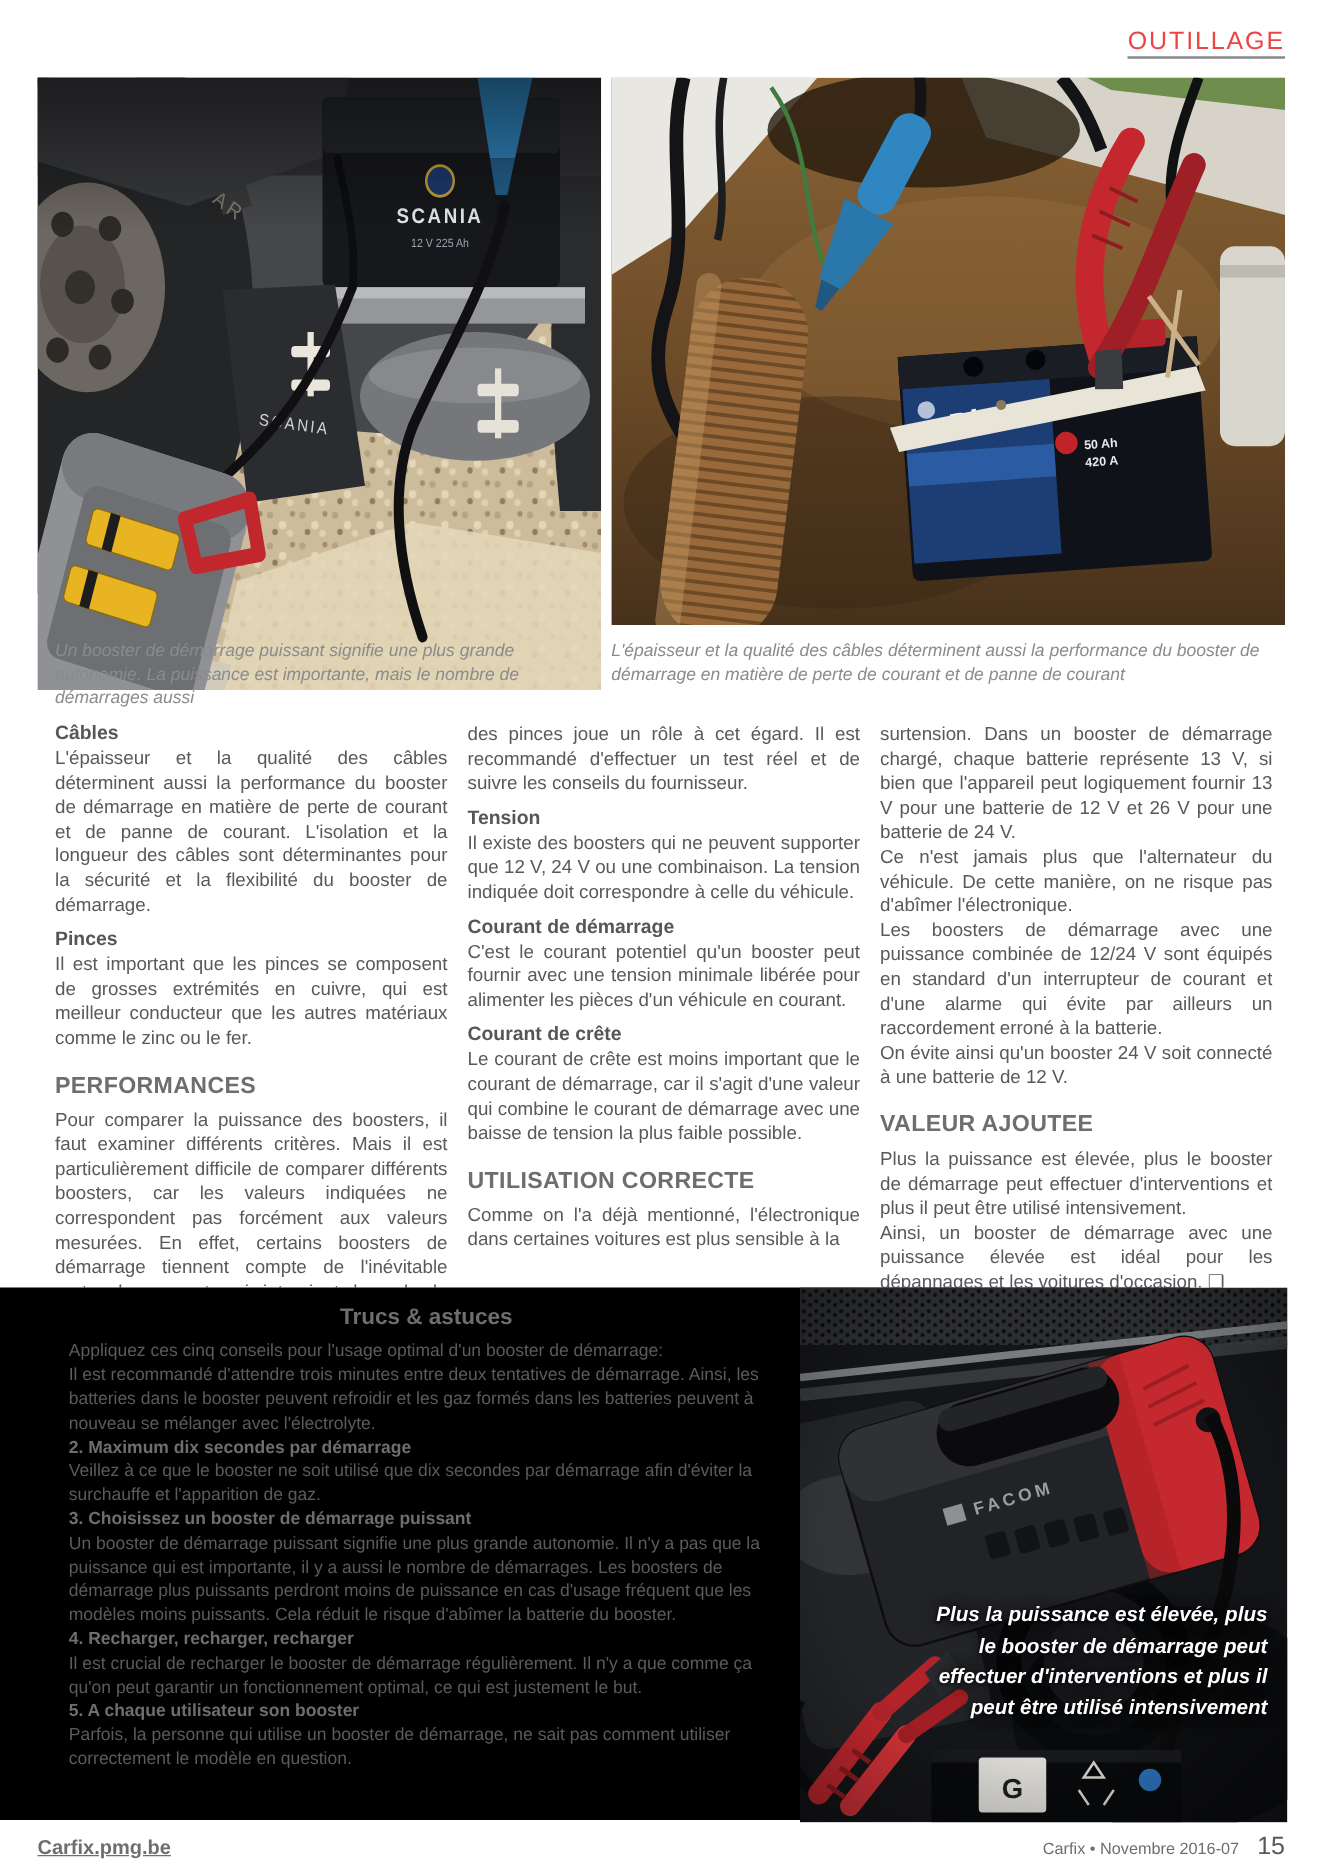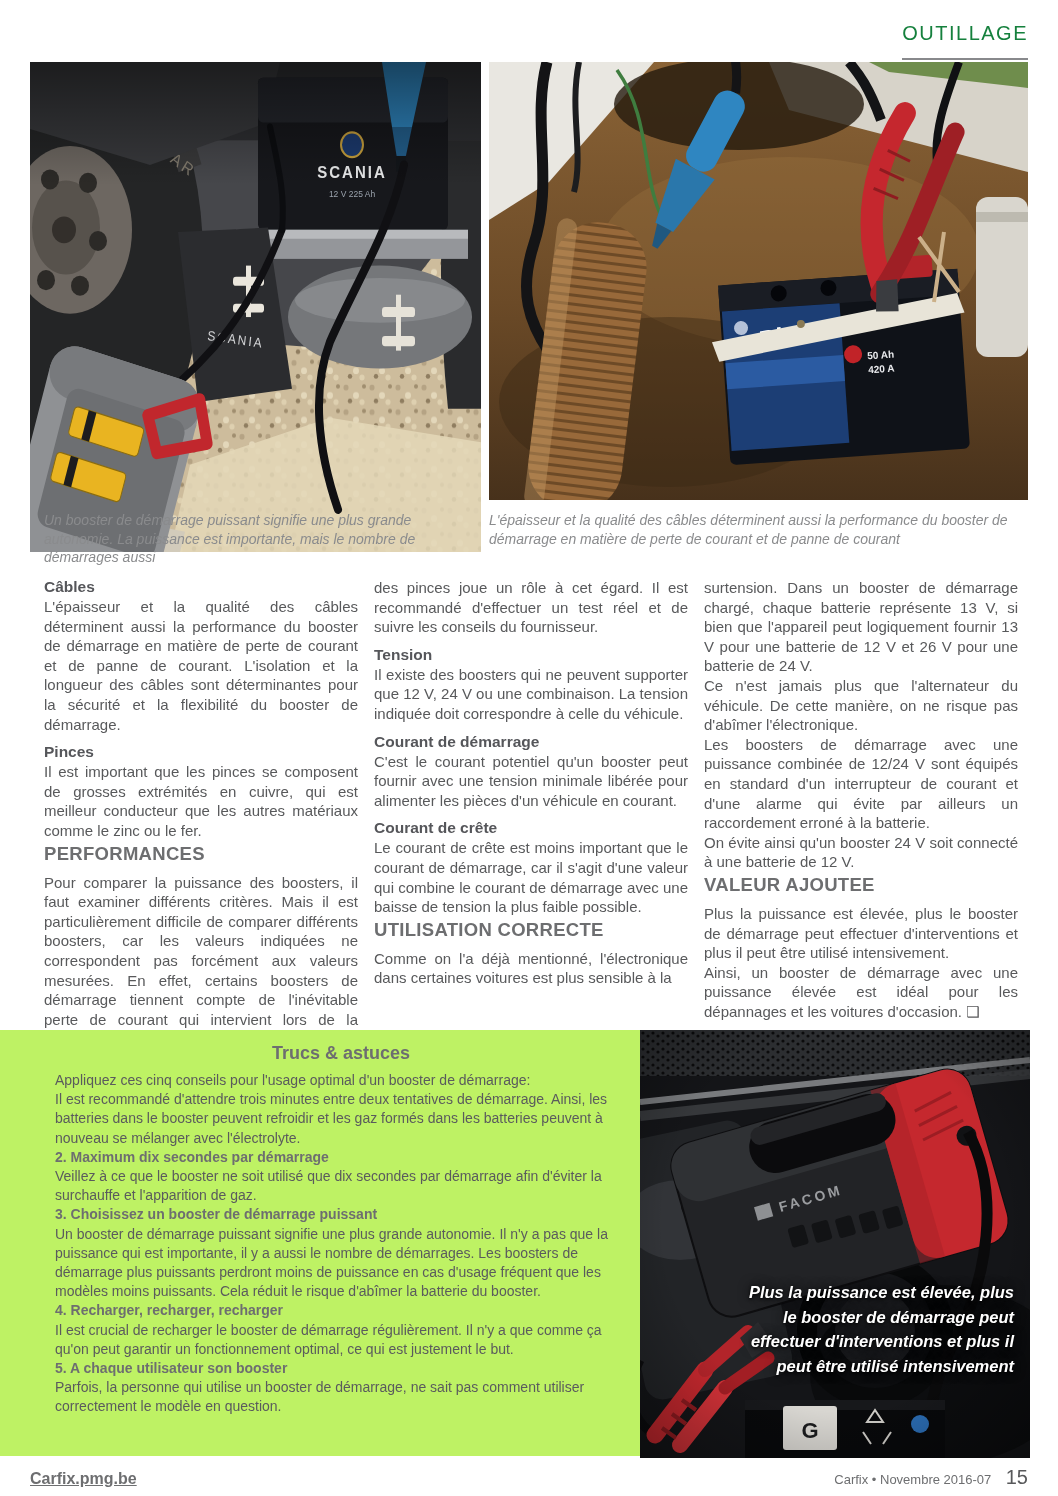--- a/index.html
+++ b/index.html
@@ -1,38 +1,38 @@
 <!DOCTYPE html>
 <html><head>
 <meta charset="utf-8">
 <style>
   html,body{margin:0;padding:0;background:#ffffff;}
   .page{position:relative;width:1058px;height:1496px;background:#ffffff;overflow:hidden;
         font-family:"Liberation Sans", sans-serif;color:#58595b;}
   
   .sec-header{position:absolute;top:22px;right:30px;font-size:20px;letter-spacing:1.5px;
-              color:#15803d;border-bottom:2px solid #88898c;padding-bottom:13px;}
+              color:#ef4444;border-bottom:2px solid #88898c;padding-bottom:0;}
   
   .photo{position:absolute;overflow:hidden;}
   .photo svg{display:block;width:100%;height:100%;}
   .photo-left{left:30px;top:62px;width:451px;height:490px;}
   .photo-right{left:489px;top:62px;width:539px;height:438px;}
   .photo-bottom{left:640px;top:1030px;width:390px;height:428px;z-index:3;}
   .caption{position:absolute;top:511px;font-style:italic;color:#8a8b8d;font-size:14px;line-height:18.5px;}
   .caption-left{left:44px;width:424px;}
   .caption-right{left:489px;width:532px;}
   
   .cols{position:absolute;left:44px;top:578px;width:974px;height:452px;display:flex;gap:16px;overflow:hidden;}
   .col{flex:1;min-width:0;}
   .col p{margin:0;font-size:15px;line-height:19.6px;text-align:justify;color:#58595b;}
   .col h3{margin:9px 0 1px;font-size:15.5px;line-height:18px;color:#55565a;font-weight:bold;}
   .col h3.first{margin-top:0;}
-  .col h2{margin:3px 0 10px;font-size:18.5px;line-height:19px;color:#6d6e70;font-weight:bold;letter-spacing:.3px;}
-  
-  .tips{position:absolute;left:0;top:1030px;width:952px;height:426px;background:#bef264;z-index:1;}
+  .col h2{margin:17px 0 10px;font-size:18.5px;line-height:19px;color:#6d6e70;font-weight:bold;letter-spacing:.3px;}
+  
+  .tips{position:absolute;left:0;top:1030px;width:952px;height:426px;background:#000000;z-index:1;}
   .tips-title{margin:13px 0 7px 55px;width:572px;text-align:center;font-size:18px;font-weight:bold;color:#6d6e70;}
   .tips-body{margin-left:55px;width:574px;font-size:14px;line-height:19.2px;color:#5a5b5d;}
   .tips-body p{margin:0;}
   .tip-heading{font-weight:bold;color:#6d6e70;}
   
   .overlay-cap{position:absolute;right:16px;top:250px;width:272px;text-align:right;
                font-style:italic;font-weight:bold;color:#ffffff;font-size:16.5px;line-height:24.5px;
                text-shadow:0 0 12px rgba(0,0,0,.85),0 1px 3px rgba(0,0,0,.9);}
   
   .footer{position:absolute;left:30px;right:30px;top:1466px;display:flex;justify-content:space-between;align-items:baseline;}

